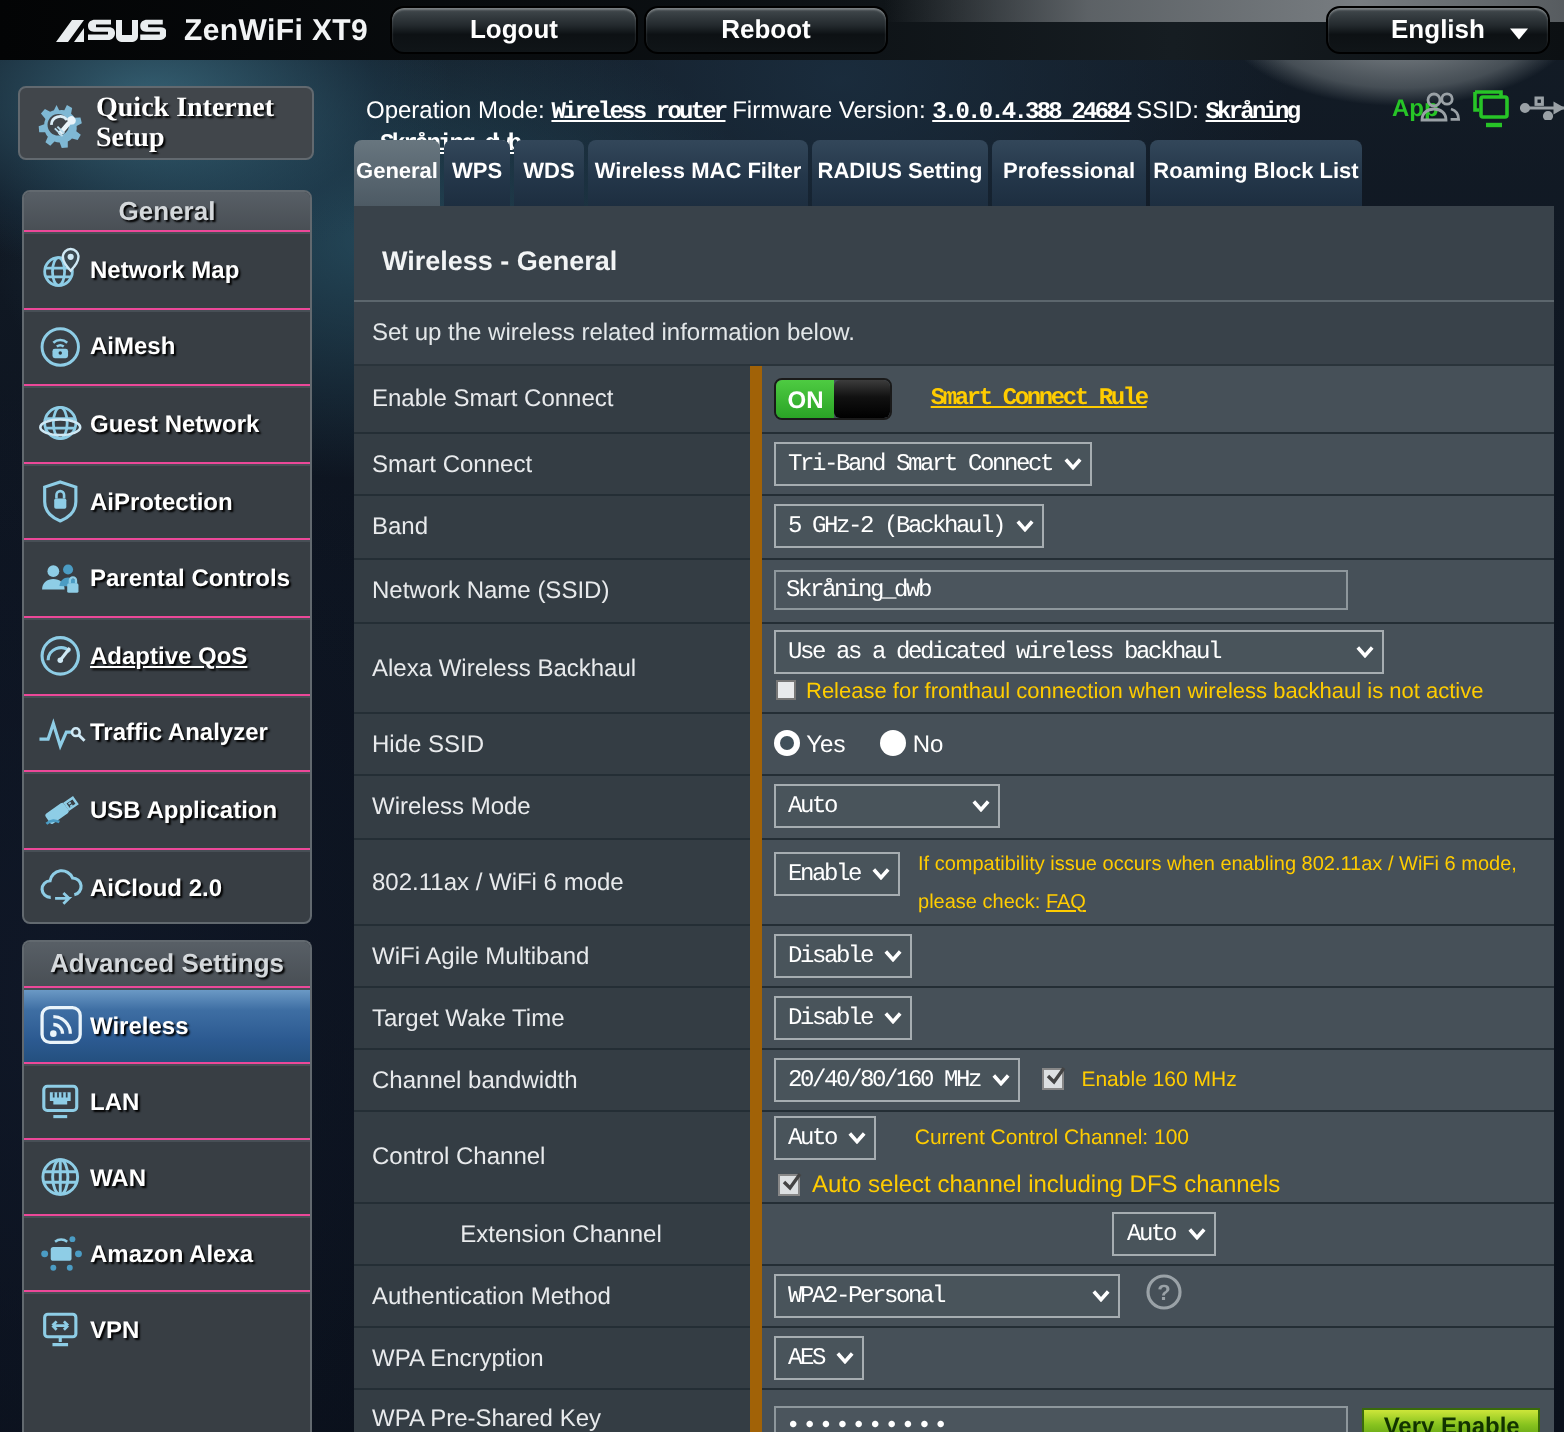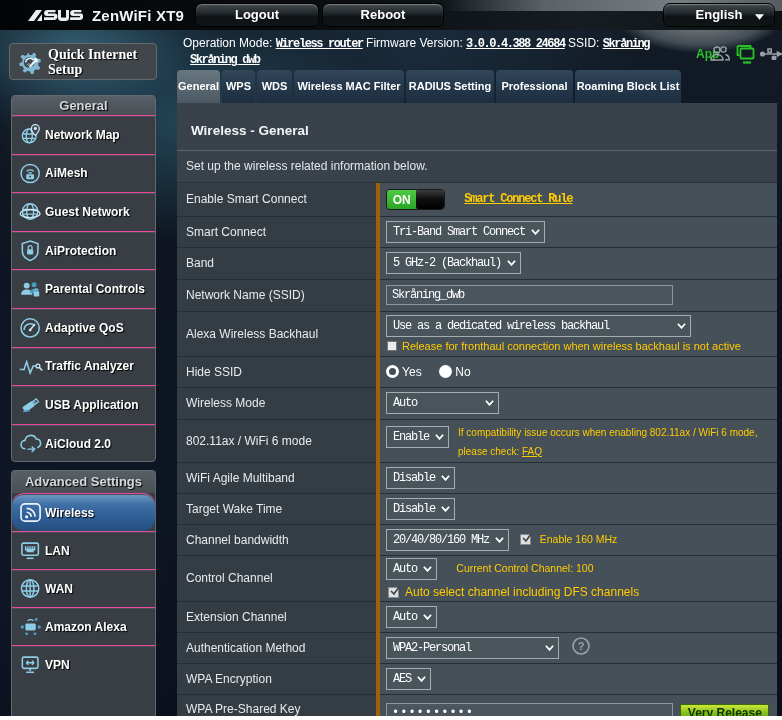--- a/index.html
+++ b/index.html
@@ -48,44 +48,43 @@
 .mitem {
   position:relative; display:flex; align-items:center;
   border-top:1px solid #ec4899; box-shadow:inset 0 1px 0 #484f56;
   color:#fff; font-family:"Liberation Sans", sans-serif; font-weight:bold; font-size:12px;
   text-shadow:1px 1px 1px #000; white-space:nowrap;
 }
 .mitem:first-of-type { border-top:none; box-shadow:none; }
 .mitem .ic { width:26px; height:25px; margin-left:6px; margin-right:1px; flex:none; }
 .mitem.active {
   background:linear-gradient(180deg,#6f9dc8 0%,#3e6ea3 30%,#2c5a91 70%,#24507f 100%);
-  border-radius:12px;
-}
-
-#hinfo { position:absolute; left:183px; top:36px; width:560px; color:#fff; font-size:12px; line-height:15px; white-space:nowrap; }
+}
+
+#hinfo { position:absolute; left:183px; top:48px; width:560px; color:#fff; font-size:12px; line-height:15px; white-space:nowrap; }
 #hinfo .lk { font-family:"Liberation Mono", monospace; font-weight:bold; text-decoration:underline; font-size:12px; letter-spacing:-1.4px; }
 #appicons { position:absolute; left:680px; top:44px; width:102px; height:22px; }
 
 #tabs { position:absolute; left:177px; top:70px; height:33px; display:flex; }
 .tab {
   height:33px; margin-right:2px; text-align:center;
   background:linear-gradient(180deg,#33475a 0%,#24374a 55%,#1d2e40 100%);
   border-radius:4px 4px 0 0;
   color:#fff; font-size:11px; font-weight:bold; line-height:33px; white-space:nowrap;
 }
 .tab.active { background:linear-gradient(180deg,#68767f 0%,#57656f 60%,#4d5a64 100%); }
 
 #panel { position:absolute; left:177px; top:103px; width:600px; height:613px; background:#39424a; }
 #ptitle { padding:20px 0 12px 14px; color:#f2f4f5; font-size:13.5px; font-weight:bold; border-bottom:1px solid #5c666d; }
 #pdesc { padding:8px 0 9px 9px; color:#e3e7e9; font-size:12px; border-bottom:1px solid #2a343b; }
 table.form { border-collapse:collapse; width:600px; table-layout:fixed; }
 table.form td { border-bottom:1px solid #242e35; vertical-align:middle; }
 td.lbl {
   width:201px; background:#343d44; color:#e8eaec; font-size:12px;
-  padding-left:9px; border-right:4px solid #a16207;
+  padding-left:9px; border-right:6px solid #a16207;
 }
 td.ctl { background:#465058; padding-left:6px; color:#fff; font-size:12px; }
 .mono { font-family:"Liberation Mono", monospace; letter-spacing:-1.2px; }
 .yellow { color:#fc0; }
 .sel {
   display:inline-flex; align-items:center; height:22px;
   background:#49545b; border:1px solid #a6adb1; color:#fff;
   font-family:"Liberation Mono", monospace; font-size:12px; letter-spacing:-1.2px;
   padding:0 4px 0 6px; vertical-align:middle; white-space:nowrap;
 }
@@ -178,21 +177,21 @@
     <div class="mitem" style="height:38.6px;">
       <svg class="ic" viewBox="0 0 30 27">
           <circle cx="10" cy="9" r="3.4" fill="#8ecde6"></circle>
           <path d="M3.5 19.5 c0-3.8 2.9-6 6.5-6 s6.5 2.2 6.5 6 Z" fill="#8ecde6"></path>
           <circle cx="18.5" cy="8" r="2.9" fill="#4b9cc4"></circle>
           <path d="M13.5 17.5 c0.5-3.2 2.4-4.9 5-4.9 c3.2 0 5.5 2 5.5 5.4 Z" fill="#4b9cc4"></path>
           <rect x="18" y="16" width="6.5" height="5.5" rx="1" fill="#8ecde6"></rect>
           <path d="M19.5 16 v-1.6 a1.8 1.8 0 0 1 3.6 0 V16" stroke="#8ecde6" stroke-width="1.3" fill="none"></path>
         </svg>
       Parental Controls</div>
-    <div class="mitem" style="height:38.6px;">
+    <div class="mitem" style="height:38.6px;text-decoration:underline;">
       <svg class="ic" viewBox="0 0 30 27">
           <circle cx="14" cy="14" r="10.5" fill="none" stroke="#8ecde6" stroke-width="1.8"></circle>
           <path d="M7 16.5 a7.3 7.3 0 0 1 12.5-5" stroke="#8ecde6" stroke-width="1.8" fill="none"></path>
           <path d="M14 16.5 L19.5 9.5" stroke="#cfe8f4" stroke-width="1.8"></path>
           <circle cx="14" cy="16.5" r="1.6" fill="#cfe8f4"></circle>
         </svg>
       Adaptive QoS</div>
     <div class="mitem" style="height:38.6px;">
       <svg class="ic" viewBox="0 0 30 27">
           <path d="M2 17 h5 l3-9 4 13 3.5-8 h3" stroke="#8ecde6" stroke-width="1.8" fill="none"></path>
@@ -411,21 +410,21 @@
             <td class="ctl">
         <div style="margin-top:1px;"><span class="sel">Auto <svg class="chev ch" viewBox="0 0 10 6">
                     <path d="M1 0.5 L5 5 L9 0.5" stroke="#fff" stroke-width="2" fill="none"></path>
                   </svg></span>
         <span class="yellow" style="margin-left:16px;font-size:10.5px;">Current Control Channel: 100</span></div>
         <div style="margin:5px 0 0 2px;font-size:12px;" class="yellow"><span style="display:inline-block;width:11px;height:11px;background:#dde0e2;border:1px solid #888;vertical-align:-2px;margin-right:6px;position:relative;"><svg width="11" height="11" viewBox="0 0 11 11" style="position:absolute;left:0;top:-2px;">
                     <path d="M2 5 L5 8 L10 1" stroke="#444" stroke-width="1.7" fill="none"></path>
                   </svg></span>Auto select channel including DFS channels</div>
       </td>
           </tr>
-      <tr style="height:31px;">
+      <tr style="height:31px;text-align:center;">
             <td class="lbl">Extension Channel</td>
             <td class="ctl">
         <span class="sel">Auto <svg class="chev ch" viewBox="0 0 10 6">
                   <path d="M1 0.5 L5 5 L9 0.5" stroke="#fff" stroke-width="2" fill="none"></path>
                 </svg></span>
       </td>
           </tr>
       <tr style="height:31px;">
             <td class="lbl">Authentication Method</td>
             <td class="ctl">
@@ -443,19 +442,19 @@
             <td class="ctl">
         <span class="sel">AES <svg class="chev ch" viewBox="0 0 10 6">
                   <path d="M1 0.5 L5 5 L9 0.5" stroke="#fff" stroke-width="2" fill="none"></path>
                 </svg></span>
       </td>
           </tr>
       <tr style="height:26px;">
             <td class="lbl">WPA Pre-Shared Key</td>
             <td class="ctl" style="vertical-align:top;padding-top:8px;">
         <span class="inp" style="letter-spacing:1px;">••••••••••</span>
-        <span style="display:inline-block;width:89px;height:17px;margin-left:4px;background:linear-gradient(180deg,#cde63a,#86c21e 50%,#5d9d14);border:1px solid #3a6b0a;color:#123300;font-size:12px;font-weight:bold;text-align:center;line-height:16px;vertical-align:middle;">Very Release</span>
+        <span style="display:inline-block;width:89px;height:17px;margin-left:4px;background:linear-gradient(180deg,#cde63a,#86c21e 50%,#5d9d14);border:1px solid #3a6b0a;color:#123300;font-size:12px;font-weight:bold;text-align:center;line-height:16px;vertical-align:middle;">Very Enable</span>
       </td>
           </tr>
     </tbody>
       </table>
   </div>
 </div>
 
 </body></html>

